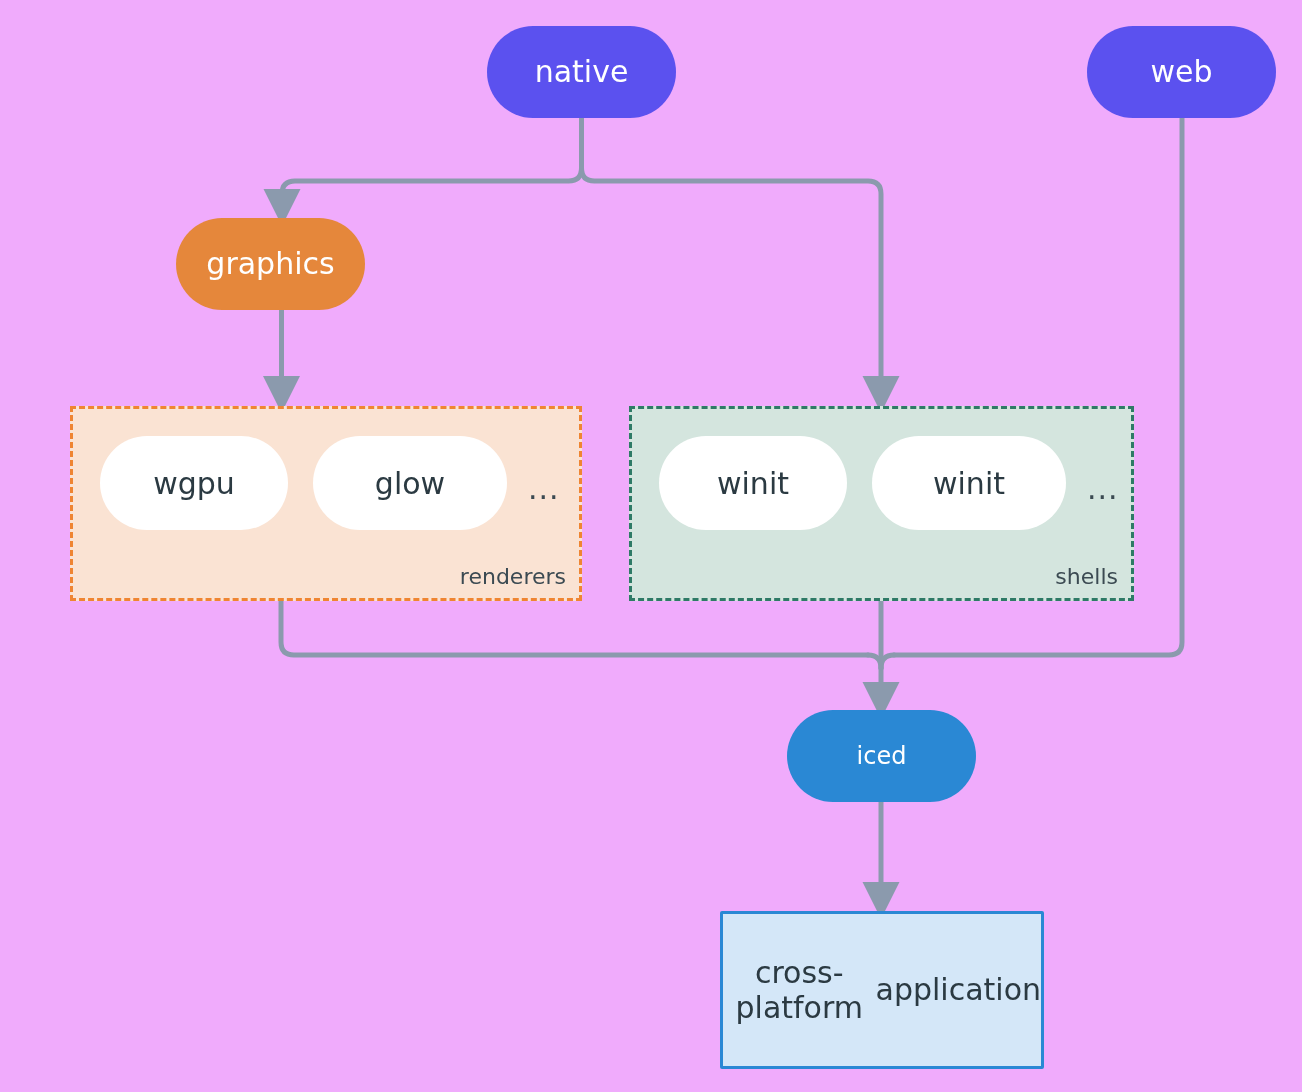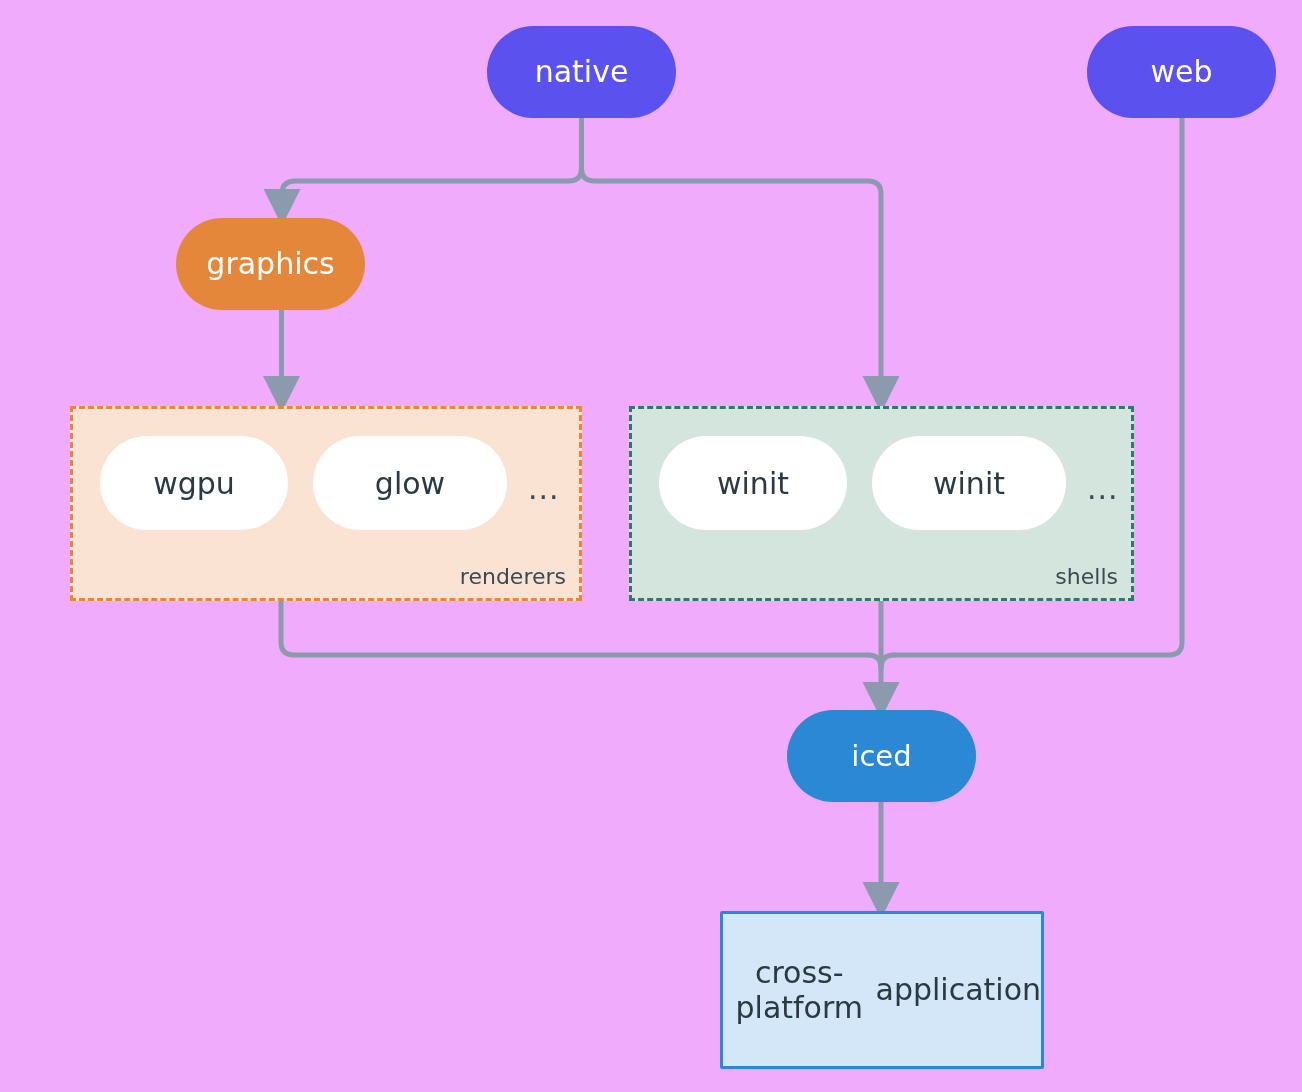--- a/index.html
+++ b/index.html
@@ -50,21 +50,21 @@
     background: #e5873b;
     border-radius: 46px;
     color: #ffffff;
     font-size: 30px;
   }
   .pill-iced {
     left: 787px; top: 710px; width: 189px; height: 92px;
     background: #2a88d4;
     border-radius: 46px;
     color: #ffffff;
-    font-size: 29px;
+    font-size: 24px;
   }
   
   .box-app {
     left: 720px; top: 911px; width: 324px; height: 158px;
     background: #d4e7f8;
     border: 3px solid #2a88d4;
     border-radius: 2px;
     color: #2b3a42;
     font-size: 30px;
     flex-direction: row;

